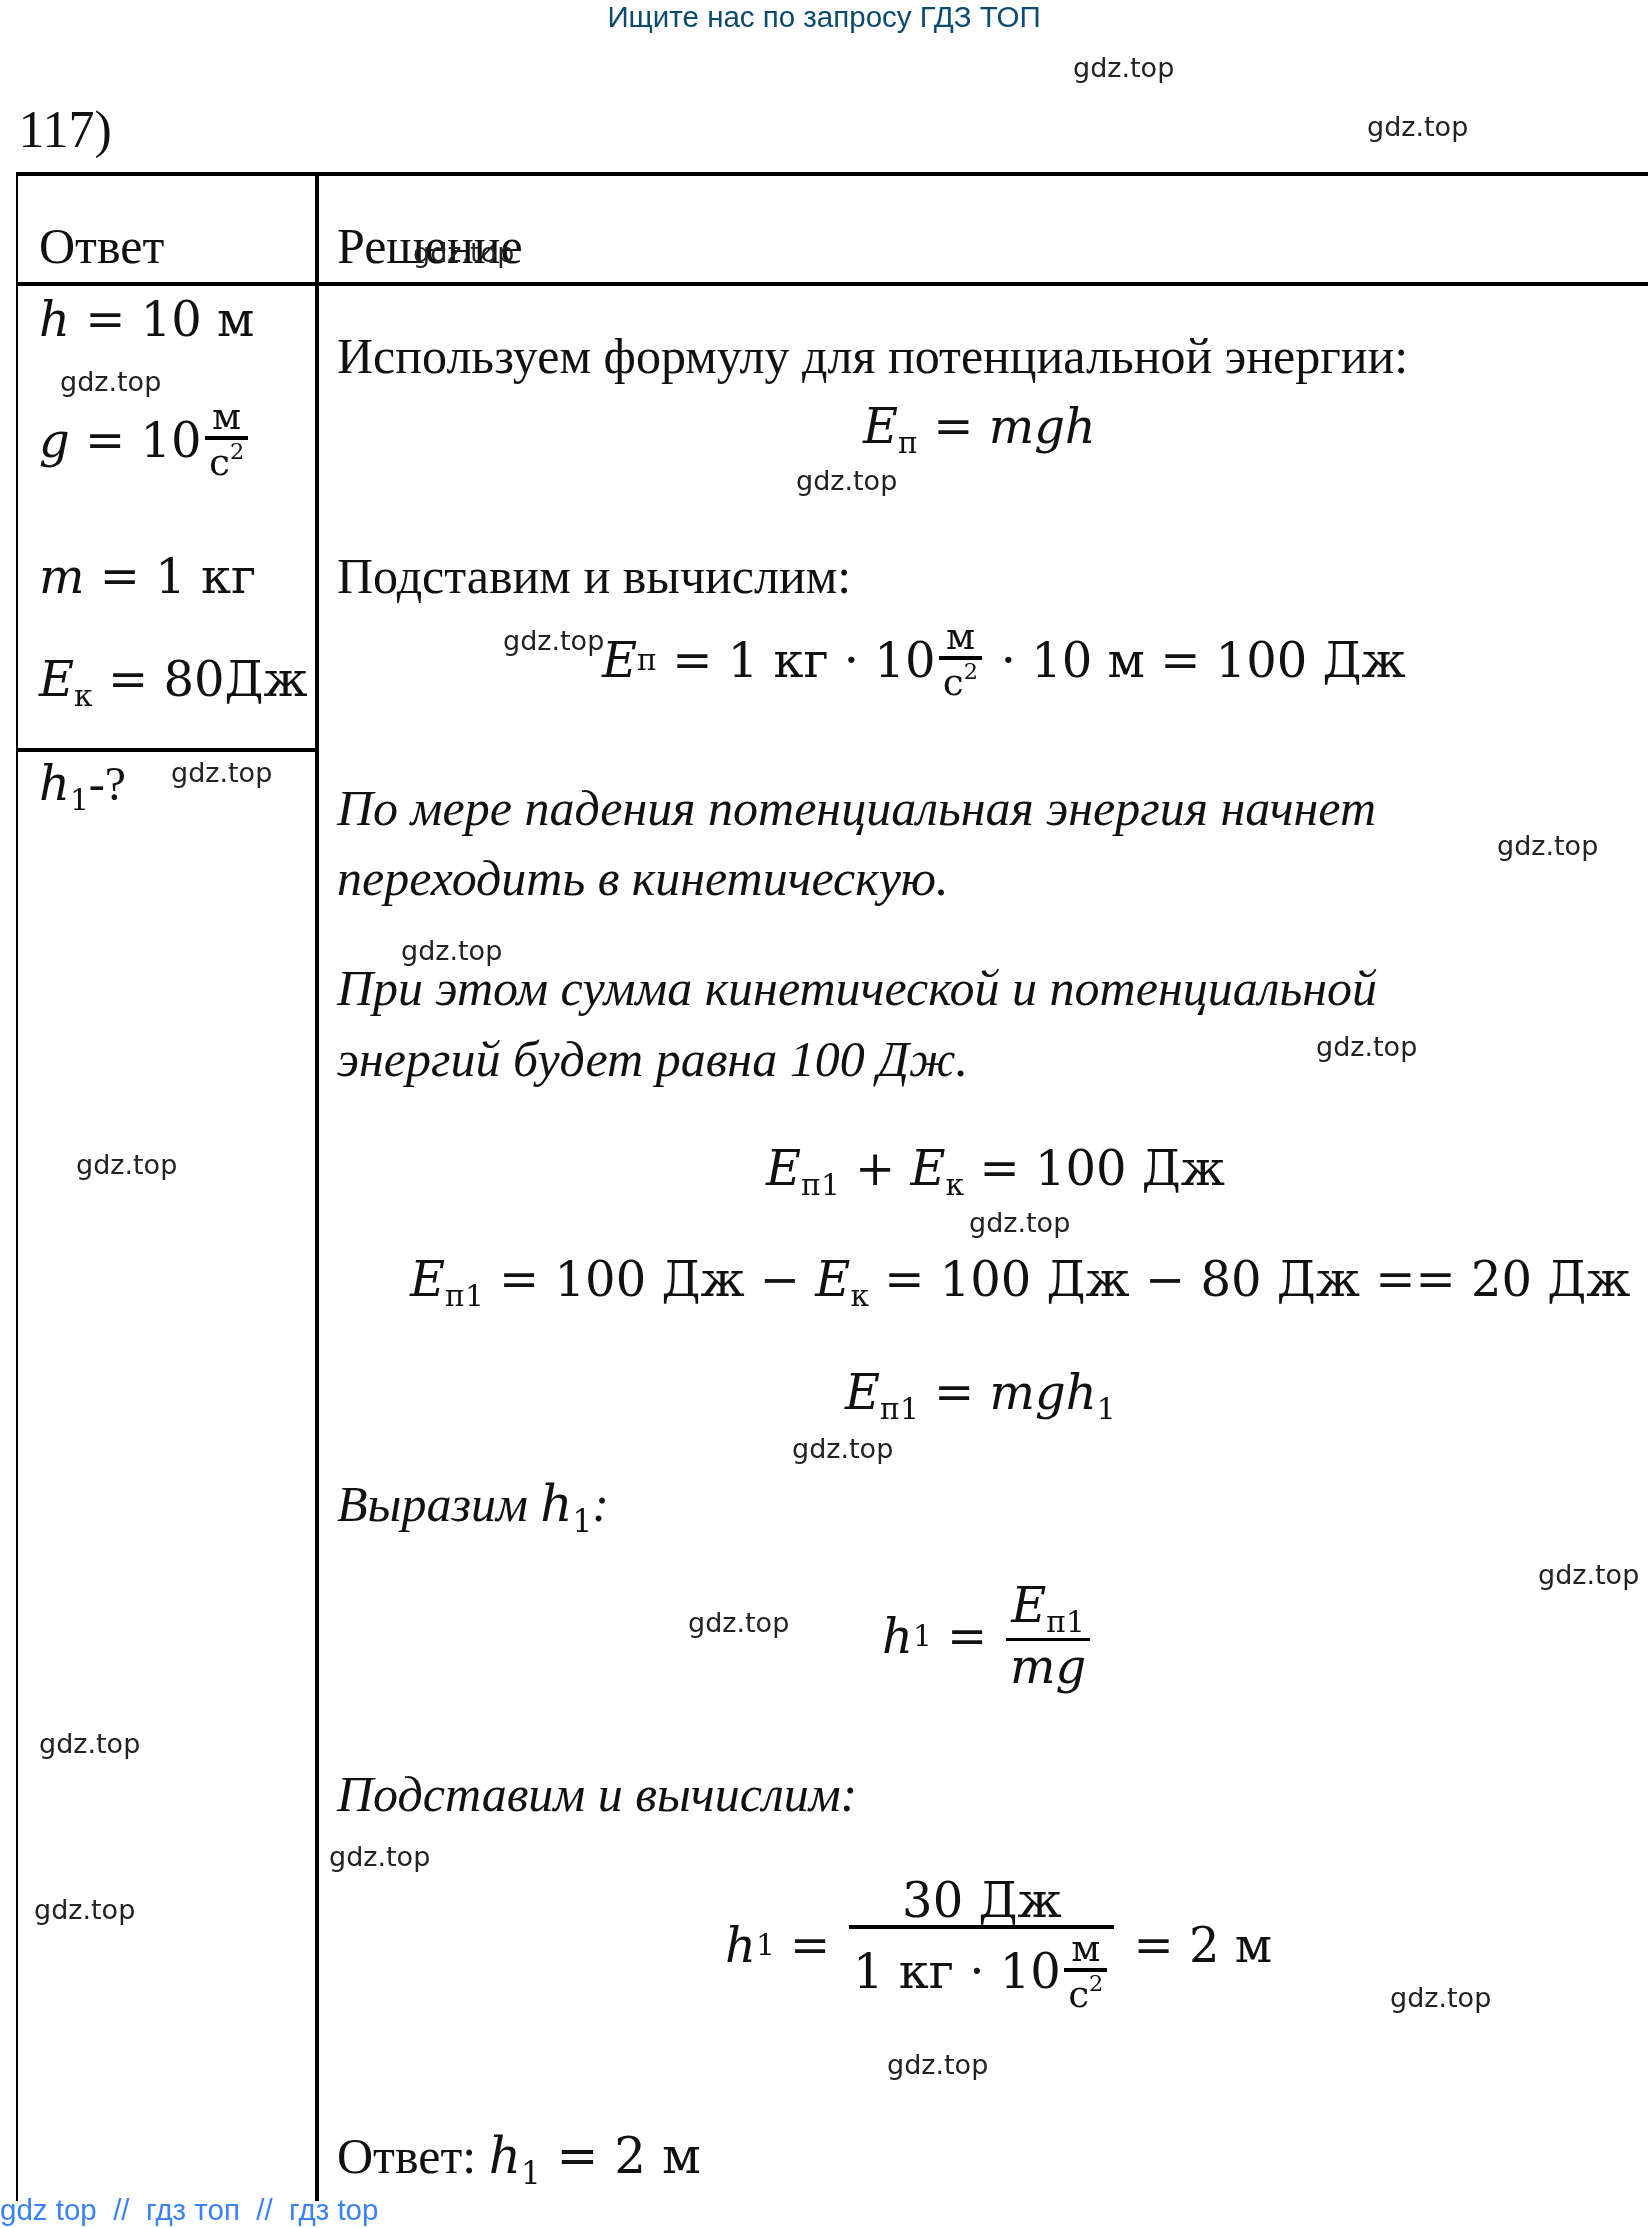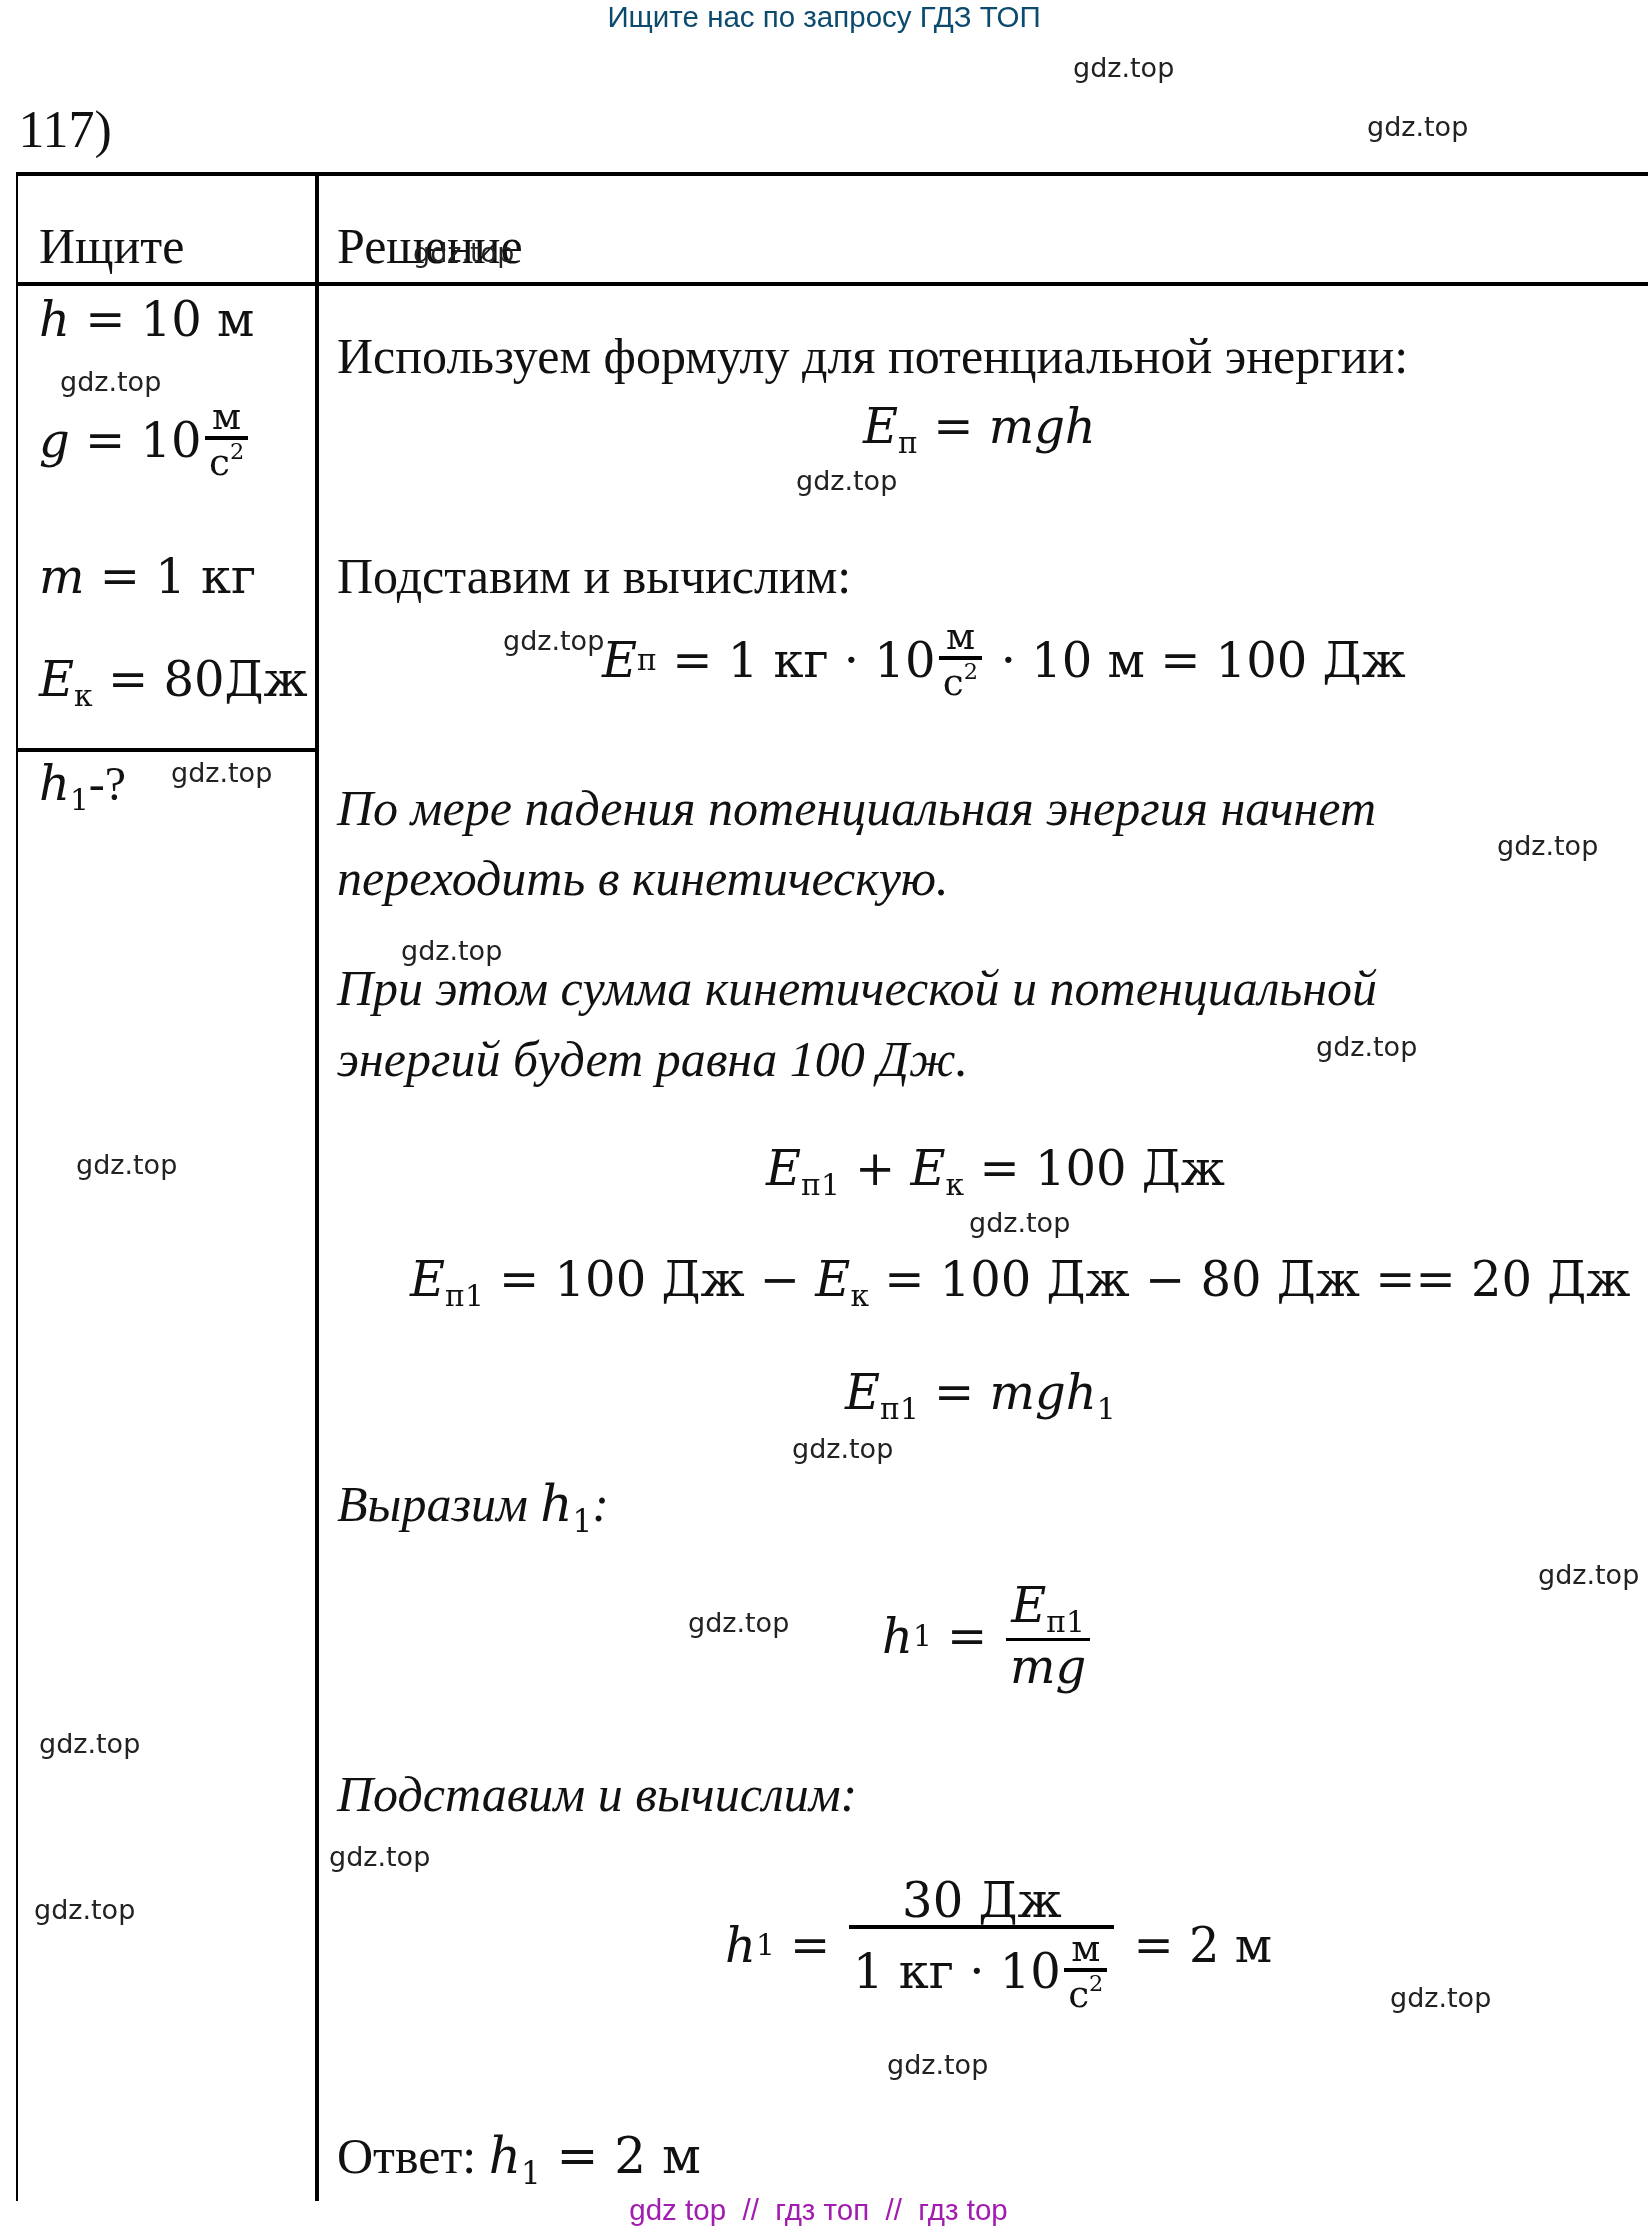--- a/index.html
+++ b/index.html
@@ -2,21 +2,21 @@
 <html style="font-size:14.8px"><head>
 <meta charset="utf-8">
 <style>
   html, body { margin:0; padding:0; background:#ffffff; }
   body { width:1648px; height:2229px; position:relative; overflow:hidden; color:#111; }
   .abs { position:absolute; white-space:nowrap; }
   .serif { font-family:"Liberation Serif", "DejaVu Serif", serif;margin-top:38px; }
   .math { font-family:"DejaVu Serif", "Liberation Serif", serif; }
   .wm { font-family:"DejaVu Sans", "Liberation Sans", sans-serif; font-size:27px; color:#222; line-height:1; }
   .top-banner { font-family:"Liberation Sans", sans-serif; font-size:29.5px; color:#0c4a6e; left:0; width:1648px; text-align:center; top:0; line-height:33px; }
-  .footer { font-family:"Liberation Sans", sans-serif; font-size:29.5px; color:#a21caf; left:0; width:1637px; text-align:center; top:2191px; line-height:37px; }
+  .footer { font-family:"Liberation Sans", sans-serif; font-size:29.5px; color:#3b82f6; left:0; width:1637px; top:2191px; line-height:37px; }
   .hline { position:absolute; background:#000; height:3.7px; }
   .vline { position:absolute; background:#000; }
   .h55 { font-size:50px; line-height:1; }
   .mathline { font-size:48px; line-height:1; }
   i.v { font-style:italic; }
   .sub { font-size:0.62em; vertical-align:-0.35em; font-style:normal; }
   .frac { display:inline-flex; flex-direction:column; align-items:center; vertical-align:middle; margin:0 3.7px; }
   .frac .num, .frac .den { display:block; line-height:1.05; padding:0 3.7px; }
   .frac .bar { display:block; height:3.7px; background:#000; width:100%; }
   .small { font-size:0.78em; }
@@ -29,21 +29,21 @@
 <div class="abs top-banner">Ищите нас по запросу ГДЗ ТОП</div>
 
 <div class="abs serif" style="left:18.5px; top:66px; font-size:52px; line-height:1;">117)</div>
 
 <div class="hline" style="left:16.6px; top:172px; width:1632px;"></div>
 <div class="hline" style="left:16.6px; top:282px; width:1632px;"></div>
 <div class="hline" style="left:16.6px; top:748px; width:302px;"></div>
 <div class="vline" style="left:15.7px; top:172px; width:2.8px; height:2029px;"></div>
 <div class="vline" style="left:315px; top:172px; width:3.7px; height:2029px;"></div>
 
-<div class="abs serif h55" style="left:39px; top:183px;">Ищите</div>
+<div class="abs serif h55" style="left:39px; top:183px;">Ответ</div>
 <div class="abs serif h55" style="left:337px; top:183px;">Решение</div>
 
 <div class="abs math mathline" style="left:39px; top:295px;">
   <i class="v">h</i><span> = 10 м</span>
 </div>
 <div class="abs math mathline" style="left:39px; top:397px; display:flex; align-items:center;">
   <i class="v">g</i>
     <span style="white-space:pre"> = 10</span>
   <span class="frac small">
     <span class="num">м</span>

